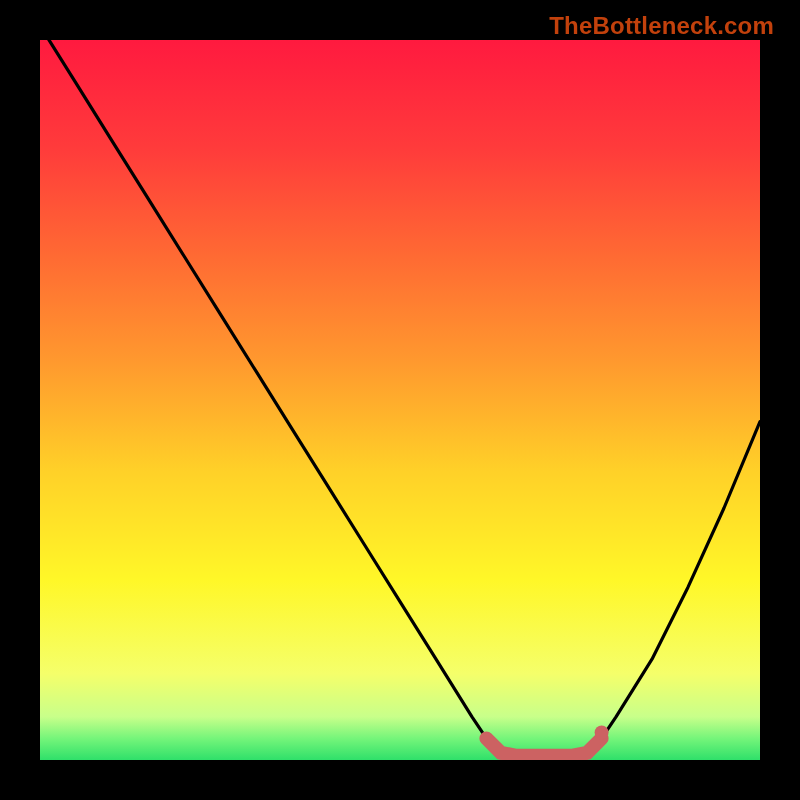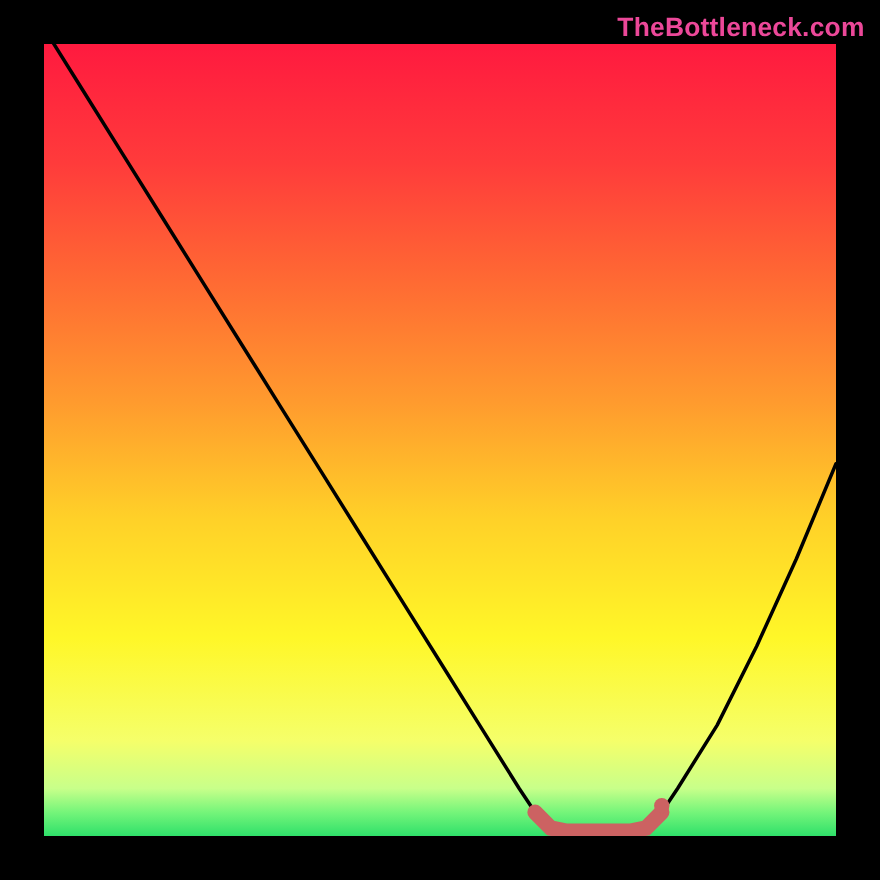--- a/index.html
+++ b/index.html
@@ -13,25 +13,25 @@
   .frame {
     position: absolute;
     left: 40px;
     top: 40px;
     width: 720px;
     height: 720px;
   }
   .watermark {
     position: absolute;
     top: 12px;
-    right: 14px;
+    right: 26px;
     font-family: Arial, Helvetica, sans-serif;
     font-size: 24px;
     font-weight: bold;
-    color: #ec4899;
+    color: #c2410c;
     letter-spacing: 0.2px;
   }
 </style>
 </head>
 <body>
 
 <div class="frame">
   <svg width="720" height="720" viewBox="0 0 720 720">
     <defs>
       <linearGradient id="bgGrad" x1="0" y1="0" x2="0" y2="1">

